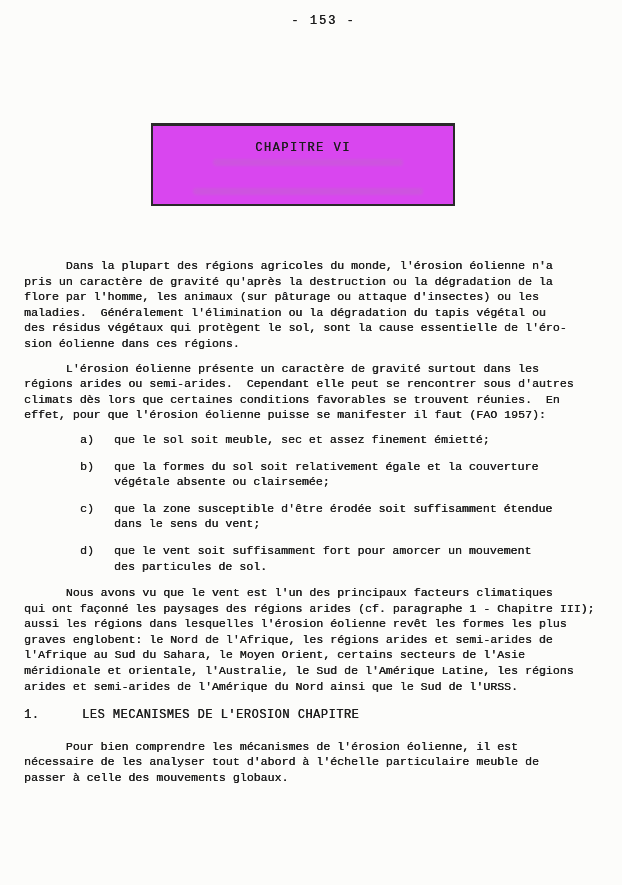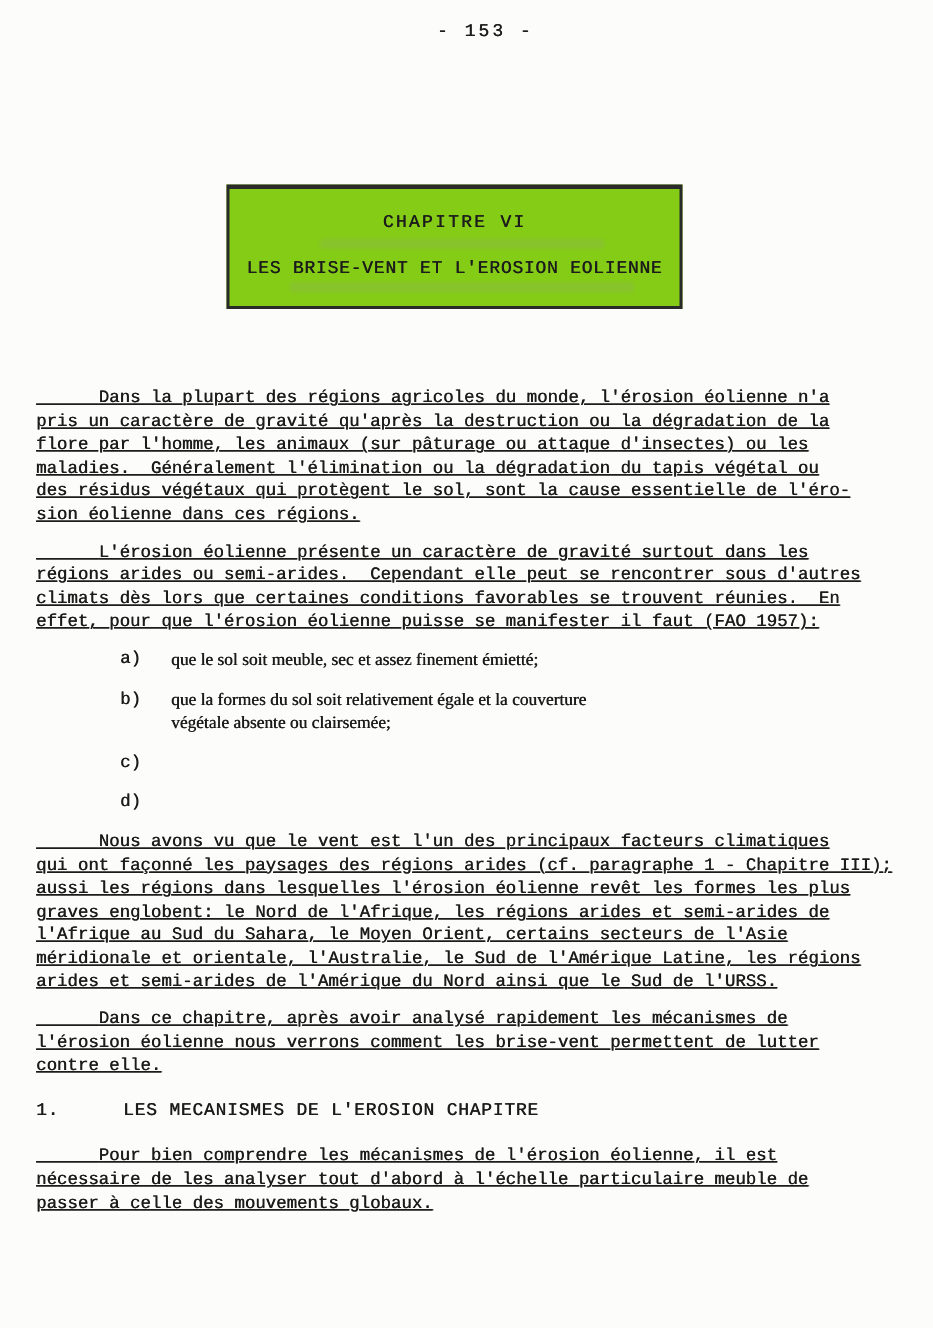--- a/index.html
+++ b/index.html
@@ -29,21 +29,21 @@
     padding-left: 25px;
   }
   .chapter-box {
     position: absolute;
     left: 151px;
     top: 123px;
     width: 300px;
     height: 78px;
     border: 2px solid #2a2a2a;
     border-top-width: 3px;
-    background: #84cc16;
+    background: #d946ef;
     text-align: center;
   }
   .chapter-title {
     margin-top: 15px;
     font-size: 12px;
     letter-spacing: 1.5px;
   }
   .chapter-subtitle {
     margin-top: 17px;
     font-size: 12px;
@@ -54,36 +54,34 @@
     position: absolute;
     left: 24px;
     top: 258px;
     width: 592px;
     font-size: 11.6px;
     line-height: 15.6px;
   }
   .body-text p {
     margin: 0 0 9px 0;
     white-space: pre-wrap;
-    text-decoration: underline;
   }
   .cond-list {
     margin: 6px 0 9px 56px;
   }
   .list-item {
     display: flex;
     margin-bottom: 11px;
   }
   .list-item .marker {
     width: 34px;
     flex-shrink: 0;
   }
   .list-item .item-text {
     white-space: pre-wrap;
-    font-family: Liberation Serif, serif;
   }
   .section-heading {
     display: flex;
     margin: 14px 0 15px 0;
     font-size: 12px;
     letter-spacing: 0.5px;
   }
   .section-heading .sec-num {
     width: 58px;
     flex-shrink: 0;
@@ -104,21 +102,20 @@
 <body>
 
 <div class="page">
 
   <div class="page-number">- 153 -</div>
 
   <div class="chapter-box">
     <div class="smudge s1"></div>
     <div class="smudge s2"></div>
     <div class="chapter-title">CHAPITRE VI</div>
-    <div class="chapter-subtitle">LES BRISE-VENT ET L'EROSION EOLIENNE</div>
   </div>
 
   <div class="body-text">
 
     <p>      Dans la plupart des régions agricoles du monde, l'érosion éolienne n'a
 pris un caractère de gravité qu'après la destruction ou la dégradation de la
 flore par l'homme, les animaux (sur pâturage ou attaque d'insectes) ou les
 maladies.  Généralement l'élimination ou la dégradation du tapis végétal ou
 des résidus végétaux qui protègent le sol, sont la cause essentielle de l'éro-
 sion éolienne dans ces régions.</p>
@@ -133,37 +130,38 @@
         <span class="marker">a)</span>
         <span class="item-text">que le sol soit meuble, sec et assez finement émietté;</span>
       </div>
       <div class="list-item">
         <span class="marker">b)</span>
         <span class="item-text">que la formes du sol soit relativement égale et la couverture
 végétale absente ou clairsemée;</span>
       </div>
       <div class="list-item">
         <span class="marker">c)</span>
+        <span class="item-text">que la zone susceptible d'être érodée soit suffisamment étendue
+dans le sens du vent;</span>
       </div>
       <div class="list-item">
         <span class="marker">d)</span>
+        <span class="item-text">que le vent soit suffisamment fort pour amorcer un mouvement
+des particules de sol.</span>
       </div>
     </div>
 
     <p>      Nous avons vu que le vent est l'un des principaux facteurs climatiques
 qui ont façonné les paysages des régions arides (cf. paragraphe 1 - Chapitre III);
 aussi les régions dans lesquelles l'érosion éolienne revêt les formes les plus
 graves englobent: le Nord de l'Afrique, les régions arides et semi-arides de
 l'Afrique au Sud du Sahara, le Moyen Orient, certains secteurs de l'Asie
 méridionale et orientale, l'Australie, le Sud de l'Amérique Latine, les régions
 arides et semi-arides de l'Amérique du Nord ainsi que le Sud de l'URSS.</p>
 
-    <p>      Dans ce chapitre, après avoir analysé rapidement les mécanismes de
-l'érosion éolienne nous verrons comment les brise-vent permettent de lutter
-contre elle.</p>
 
     <div class="section-heading">
       <span class="sec-num">1.</span>
       <span class="sec-title">LES MECANISMES DE L'EROSION CHAPITRE</span>
     </div>
 
     <p>      Pour bien comprendre les mécanismes de l'érosion éolienne, il est
 nécessaire de les analyser tout d'abord à l'échelle particulaire meuble de
 passer à celle des mouvements globaux.</p>
 

